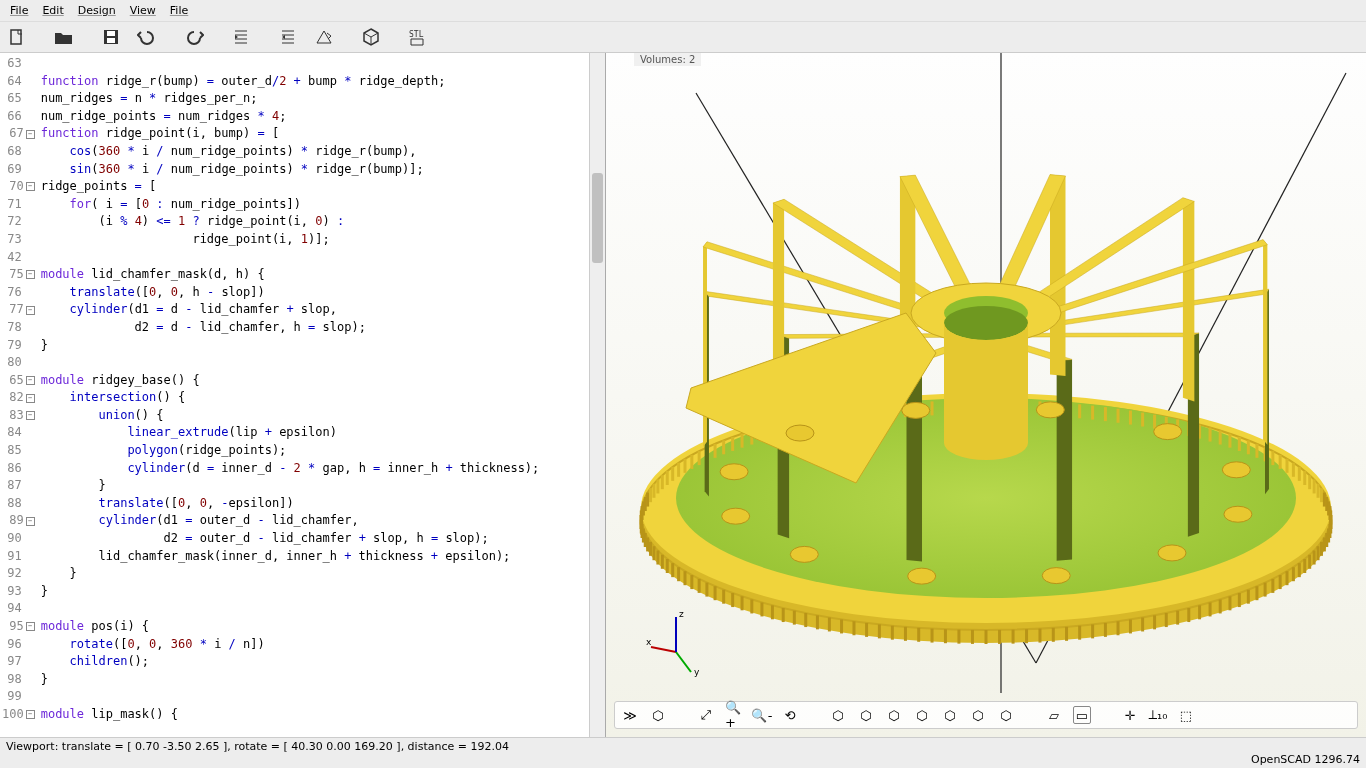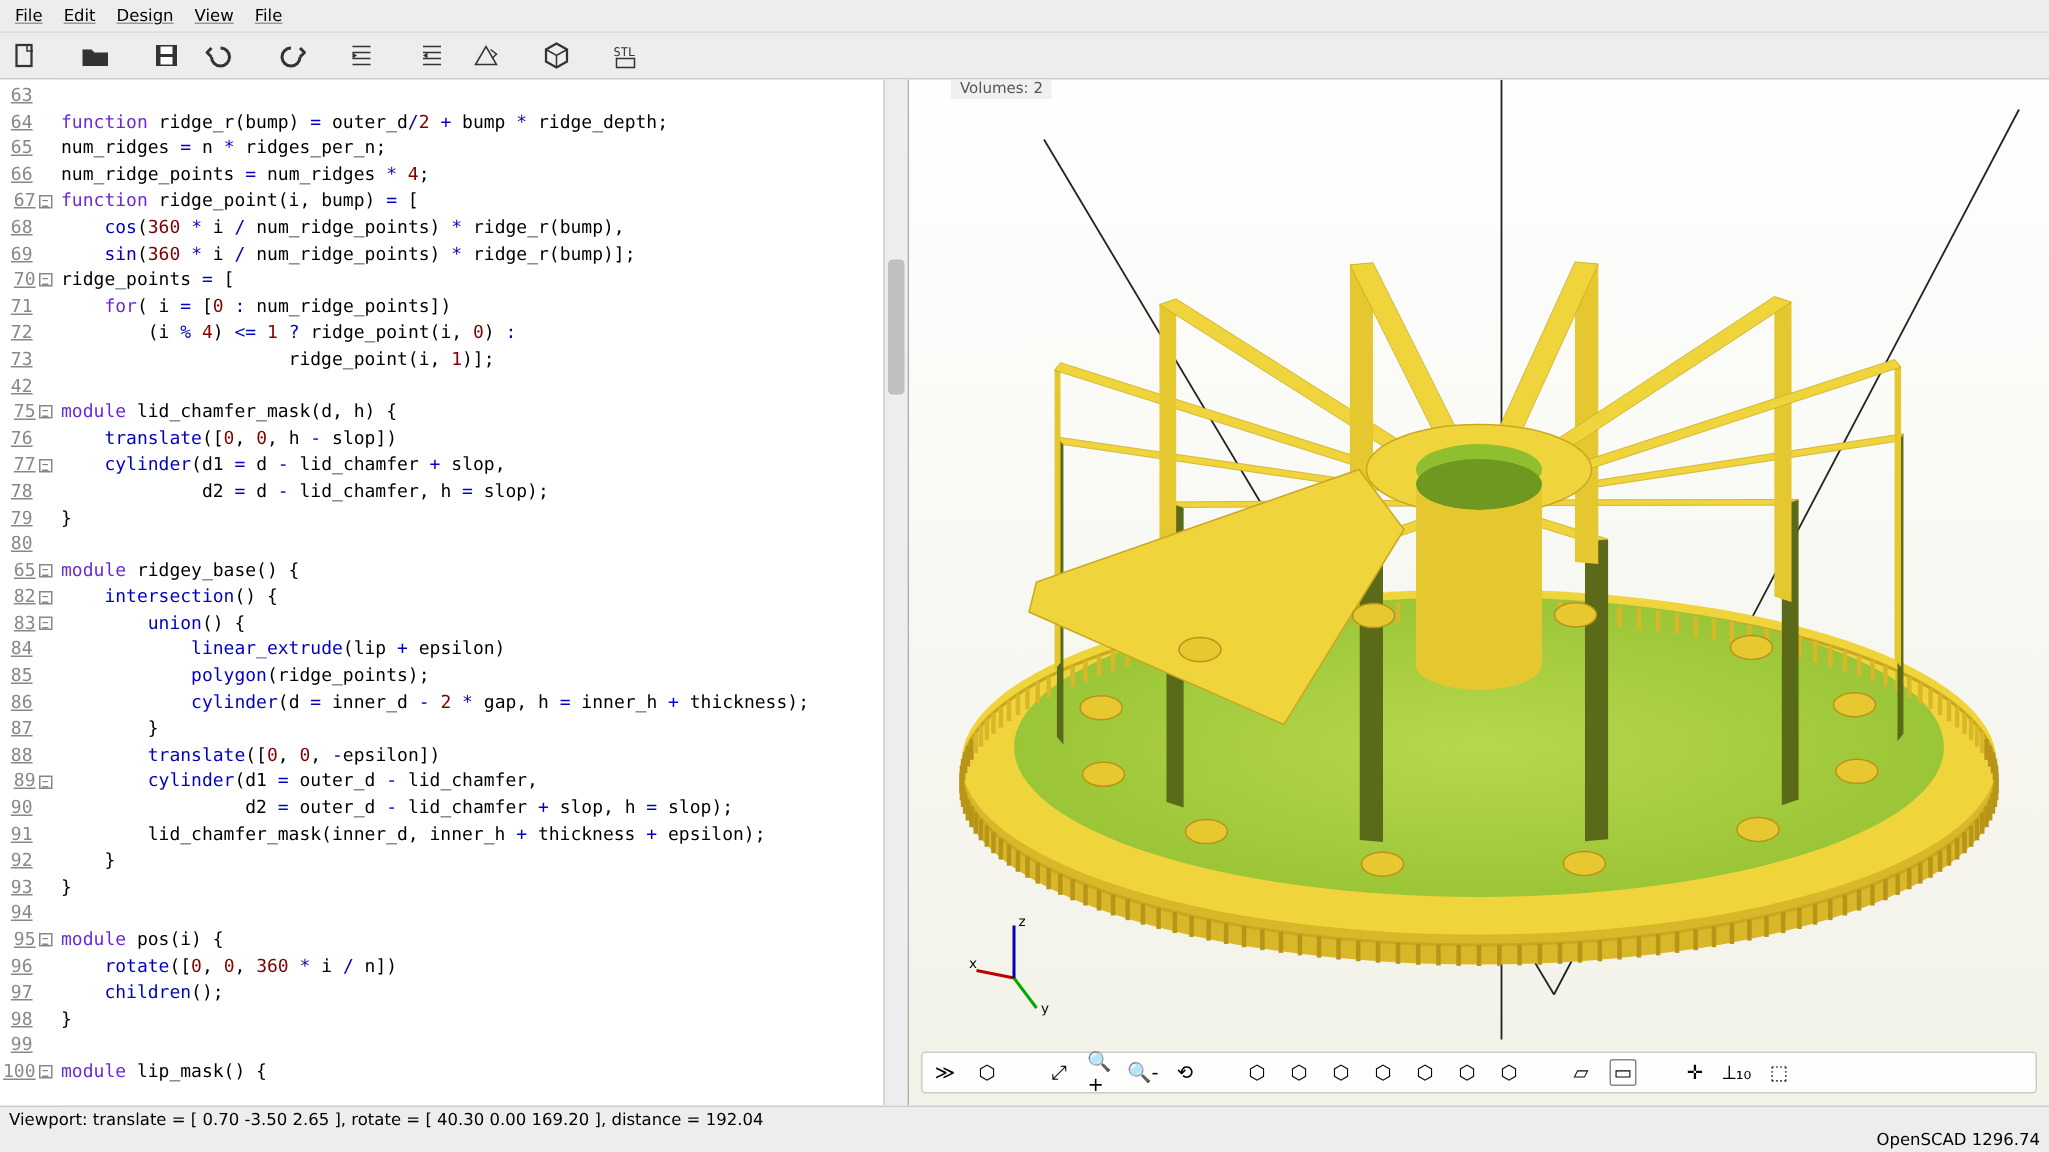--- a/index.html
+++ b/index.html
@@ -6,21 +6,21 @@
 body { font-family: "DejaVu Sans", Arial, sans-serif; font-size: 11px; background: #ededed; width: 1366px; height: 768px; overflow: hidden; display: flex; flex-direction: column; }
 .menubar { background: #ededed; padding: 2px 4px; display: flex; gap: 2px; border-bottom: 1px solid #ddd; }
 .menubar span { padding: 2px 6px; text-decoration: underline; text-decoration-color: #999; cursor: default; }
 .toolbar { background: #ededed; padding: 4px 6px; display: flex; gap: 14px; align-items: center; border-bottom: 1px solid #ccc; }
 .toolbar .grp { display: flex; gap: 25px; align-items: center; }
 .tb-icon { width: 22px; height: 22px; display: flex; align-items: center; justify-content: center; font-size: 16px; }
 .tb-icon svg { display: block; }
 .main { flex: 1; display: flex; overflow: hidden; }
 .editor { width: 606px; background: #fff; border-right: 1px solid #aaa; display: flex; font-family: "DejaVu Sans Mono", Consolas, monospace; font-size: 12px; overflow: hidden; position: relative; }
 .gutter { background: #fff; color: #888; text-align: right; padding: 2px 4px 2px 2px; user-select: none; }
-.gutter .ln { height: 17.6px; line-height: 17.6px; display: flex; justify-content: flex-end; align-items: center; gap: 2px; text-decoration: underline; }
+.gutter .ln { height: 17.6px; line-height: 17.6px; display: flex; justify-content: flex-end; align-items: center; gap: 2px; }
 .fold { width: 9px; height: 9px; border: 1px solid #888; font-size: 7px; line-height: 7px; text-align: center; display: inline-flex; align-items: center; justify-content: center; background: #fff; color: #555; }
 .code { flex: 1; padding: 2px 0 2px 2px; white-space: pre; overflow: hidden; }
 .code .line { height: 17.6px; line-height: 17.6px; }
 .scrollbar { width: 16px; background: #eee; border-left: 1px solid #ccc; position: relative; }
 .scrollbar .thumb { position: absolute; left: 2px; right: 2px; top: 120px; height: 90px; background: #c0c0c0; border-radius: 3px; }
 .kw { color: #6d28d9; }
 .id { color: #000; }
 .fn { color: #0000c0; }
 .num { color: #800000; }
 .op { color: #0000c0; }

